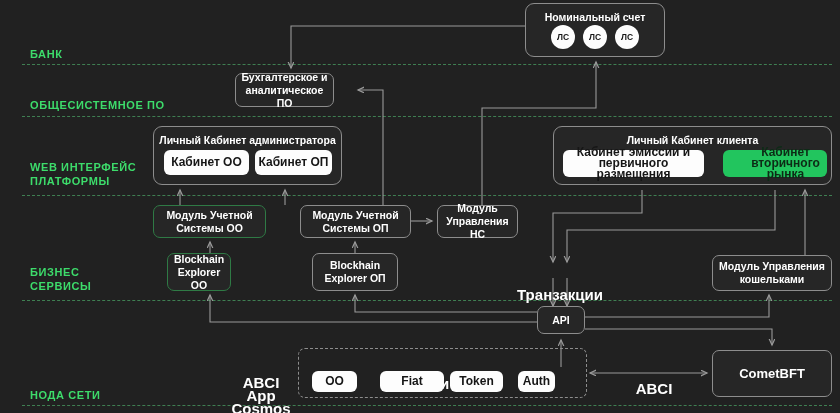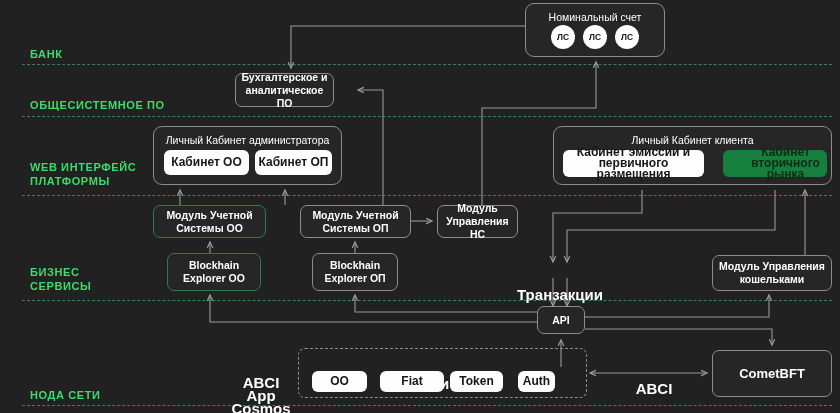--- a/index.html
+++ b/index.html
@@ -26,29 +26,29 @@
     text-align:center;font-size:10.5px;font-weight:bold;line-height:13px;
     padding:2px 4px;
   }
   .node.green{border-color:#2f7a45;}
   .panel{
     position:absolute;box-sizing:border-box;
     border:1px solid #8d8d8d;border-radius:9px;background:#262626;
   }
   .panel-title{
     position:absolute;left:0;right:0;top:7px;text-align:center;
-    color:#fff;font-size:10.5px;font-weight:normal;
+    color:#fff;font-size:10.5px;font-weight:bold;
   }
   .pill{
     position:absolute;box-sizing:border-box;border-radius:6px;
     background:#fdfdfd;color:#161616;
     display:flex;align-items:center;justify-content:center;text-align:center;
     font-size:12px;font-weight:bold;line-height:11px;padding:1px 3px;
   }
-  .pill.accent{background:#15803d;color:#0d2b16;padding-left:24px;}
+  .pill.accent{background:#22c55e;color:#0d2b16;padding-left:24px;}
   .circle{
     position:absolute;width:24px;height:24px;border-radius:50%;
     background:#fdfdfd;color:#161616;
     display:flex;align-items:center;justify-content:center;
     font-size:8.5px;font-weight:bold;
   }
   .dashbox{
     position:absolute;box-sizing:border-box;
     border:1.5px dashed #8d8d8d;border-radius:7px;
   }
@@ -142,39 +142,39 @@
   <div class="pill" style="left:563px;top:150px;width:141px;height:27px">Кабинет эмиссии и первичного размещения</div>
   <div class="pill accent" style="left:723px;top:150px;width:104px;height:27px">Кабинет вторичного рынка</div>
 
   <div class="node green" style="left:153px;top:205px;width:113px;height:33px">Модуль
 Учетной Системы ОО</div>
   <div class="node" style="left:300px;top:205px;width:111px;height:33px">Модуль
 Учетной Системы ОП</div>
   <div class="node" style="left:437px;top:205px;width:81px;height:33px">Модуль
 Управления НС</div>
 
-  <div class="node green" style="left:167px;top:253px;width:94px;height:38px">Blockhain
+  <div class="node green" style="left:167px;top:253px;width:64px;height:38px">Blockhain
 Explorer ОО</div>
   <div class="node" style="left:312px;top:253px;width:86px;height:38px">Blockhain
 Explorer ОП</div>
 
   <div class="node" style="left:712px;top:255px;width:120px;height:36px">Модуль Управления
 кошельками</div>
 
   <div class="free-text" style="left:508px;top:264px;width:104px">Транзакции</div>
 
   <div class="node" style="left:537px;top:306px;width:48px;height:28px">API</div>
 
   <div class="free-text" style="left:228px;top:352px;width:66px">ABCI App
 Cosmos
 SDK</div>
 
   <div class="dashbox" style="left:298px;top:348px;width:289px;height:50px"></div>
   <div class="free-text" style="left:298px;top:353px;width:289px">Модули ноды</div>
-  <div class="pill" style="left:312px;top:371px;width:55px;height:21px">ОО</div>
+  <div class="pill" style="left:312px;top:371px;width:45px;height:21px">ОО</div>
   <div class="pill" style="left:380px;top:371px;width:64px;height:21px">Fiat</div>
   <div class="pill" style="left:450px;top:371px;width:53px;height:21px">Token</div>
   <div class="pill" style="left:518px;top:371px;width:37px;height:21px">Auth</div>
 
   <div class="free-text" style="left:622px;top:358px;width:64px">ABCI</div>
 
   <div class="node" style="left:712px;top:350px;width:120px;height:47px;font-size:13px">CometBFT</div>
 
 </div>
 

